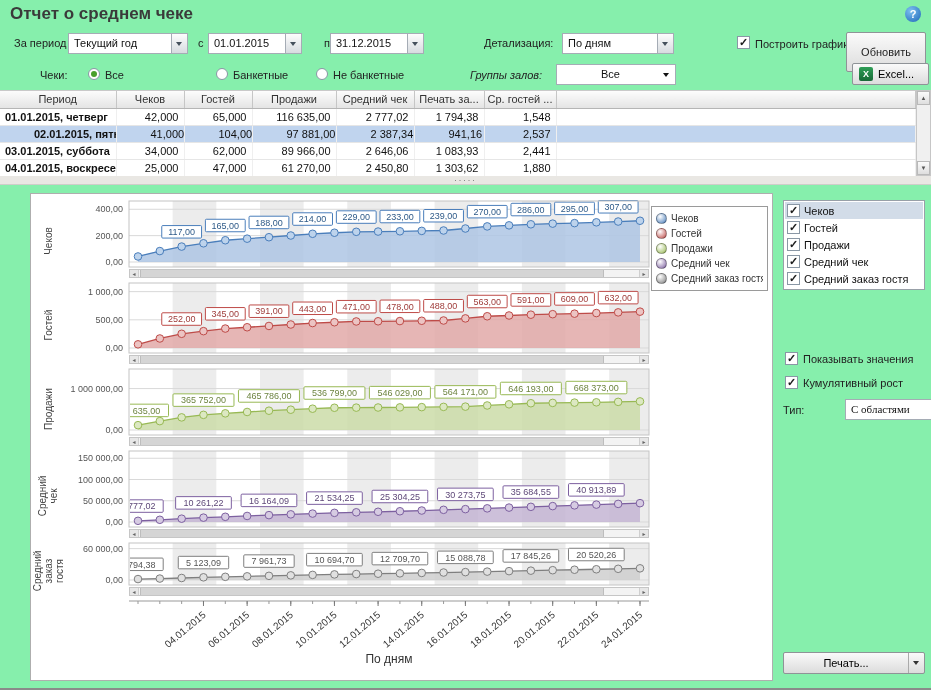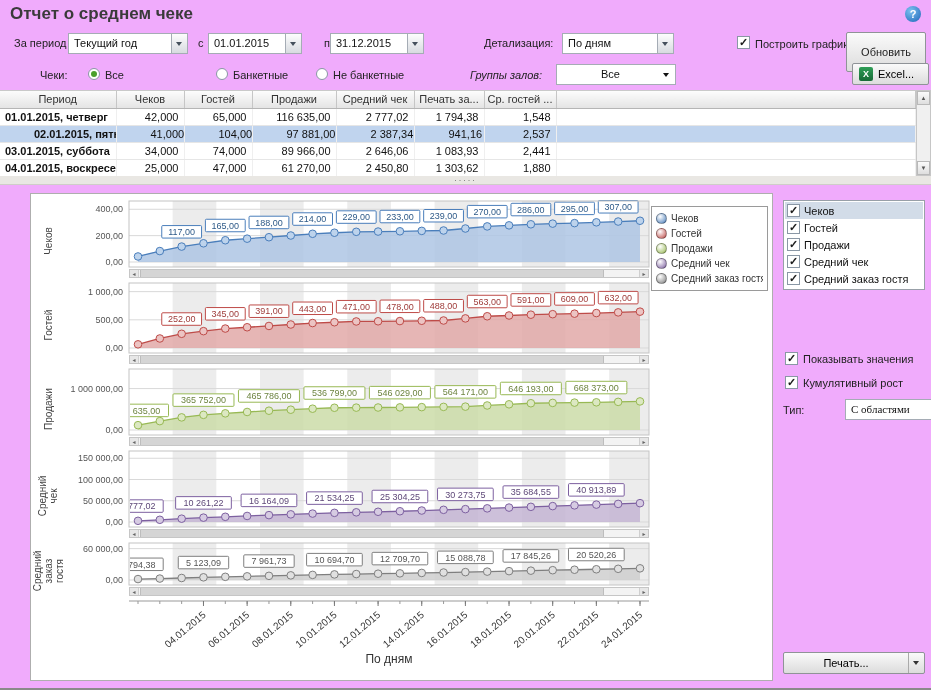--- a/index.html
+++ b/index.html
@@ -1,17 +1,17 @@
 <!DOCTYPE html>
 <html><head>
 <meta charset="utf-8">
 <style>
   *{margin:0;padding:0;box-sizing:border-box;}
   html,body{background:#d8d6d2;}
-  .screen{position:relative;width:931px;height:690px;background:#f0abfc;font-family:"Liberation Sans",sans-serif;overflow:hidden;border-bottom:2px solid #8a8a8a;}
+  .screen{position:relative;width:931px;height:690px;background:#86efac;font-family:"Liberation Sans",sans-serif;overflow:hidden;border-bottom:2px solid #8a8a8a;}
   .lbl{position:absolute;font-size:11px;color:#222;white-space:nowrap;}
   .title{position:absolute;left:10px;top:4px;font-size:17px;font-weight:bold;color:#3a3a3a;}
   .help{position:absolute;right:10px;top:6px;width:16px;height:16px;border-radius:50%;
         background:radial-gradient(circle at 35% 30%,#7cc0f0,#1e66b8);color:#fff;font-size:11px;
         font-weight:bold;text-align:center;line-height:16px;cursor:pointer;}
   .combo{position:absolute;height:21px;background:#fff;border:1px solid #a5acb5;font-size:11px;}
   .combo .val{display:block;padding:3px 20px 0 5px;white-space:nowrap;overflow:hidden;color:#111;}
   .combo .btn{position:absolute;top:0;right:0;width:16px;height:100%;border-left:1px solid #a5acb5;
         background:linear-gradient(#fdfdfd,#d7dbe0);}
   .combo .btn:after{content:"";position:absolute;left:4px;top:8px;border:3.5px solid transparent;border-top:4px solid #45505c;}
@@ -152,21 +152,21 @@
             <td class="num">104,000</td>
             <td class="num">97 881,00</td>
             <td class="num">2 387,34</td>
             <td class="num">941,16</td>
             <td class="num">2,537</td>
             <td></td>
           </tr>
           <tr>
             <td class="c0">03.01.2015, суббота</td>
             <td class="num">34,000</td>
-            <td class="num">74,000</td>
+            <td class="num">62,000</td>
             <td class="num">89 966,00</td>
             <td class="num">2 646,06</td>
             <td class="num">1 083,93</td>
             <td class="num">2,441</td>
             <td></td>
           </tr>
           <tr>
             <td class="c0">04.01.2015, воскресе...</td>
             <td class="num">25,000</td>
             <td class="num">47,000</td>

